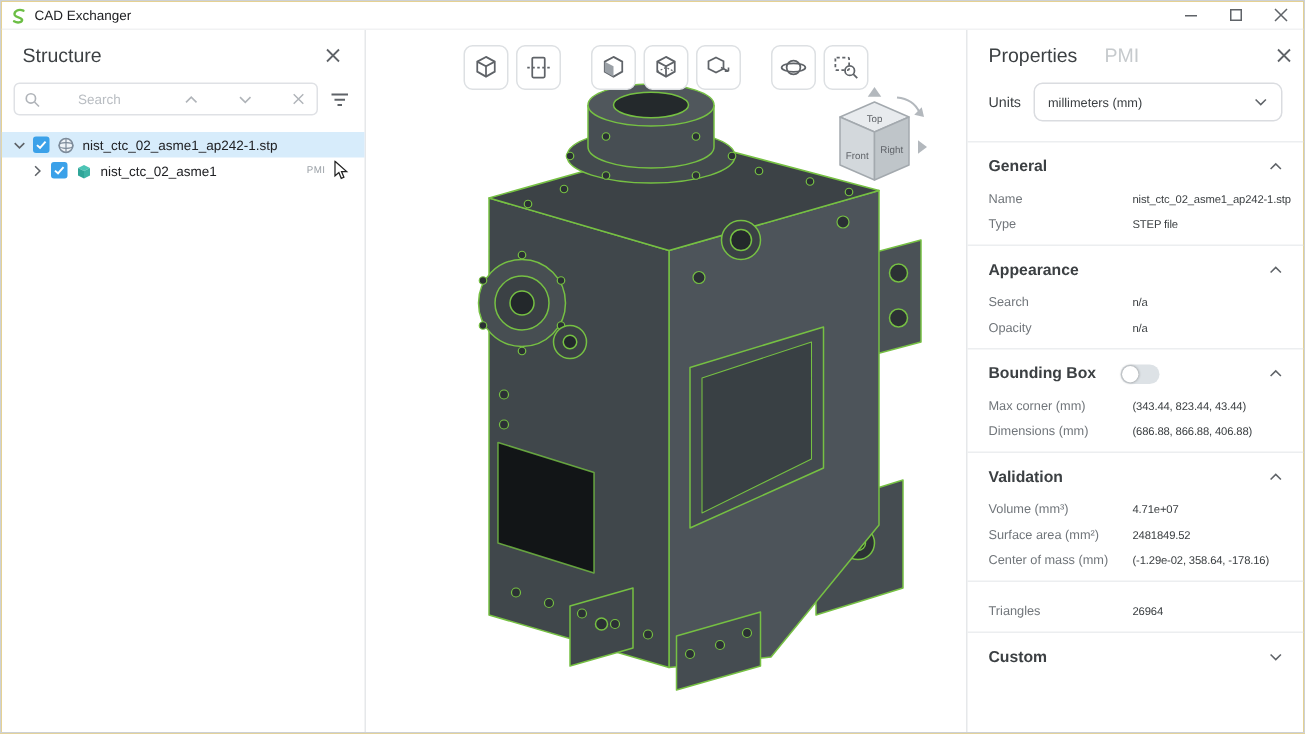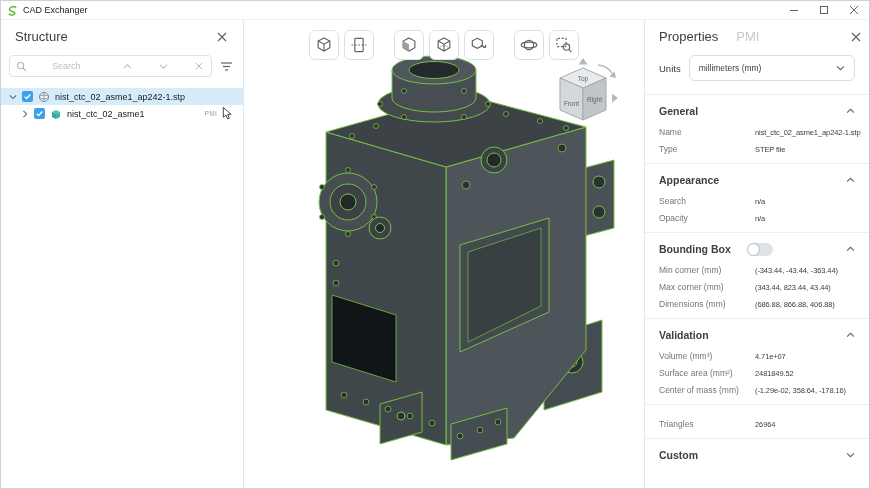--- a/index.html
+++ b/index.html
@@ -411,24 +411,20 @@
         <span class="toggle">
             <span class="knob"></span>
           </span>
         <span class="chev">
             <svg width="9" height="6" viewBox="0 0 10 7">
               <polyline points="1,5.5 5,1.5 9,5.5" fill="none" stroke="#5f6368" stroke-width="1.2"></polyline>
             </svg>
           </span>
       </div>
       <div class="prow">
-          <span class="plabel">Min corner (mm)</span>
-          <span class="pvalue">(-343.44, -43.44, -363.44)</span>
-        </div>
-      <div class="prow">
           <span class="plabel">Max corner (mm)</span>
           <span class="pvalue">(343.44, 823.44, 43.44)</span>
         </div>
       <div class="prow">
           <span class="plabel">Dimensions (mm)</span>
           <span class="pvalue">(686.88, 866.88, 406.88)</span>
         </div>
     </div>
 
     <div class="sect">

